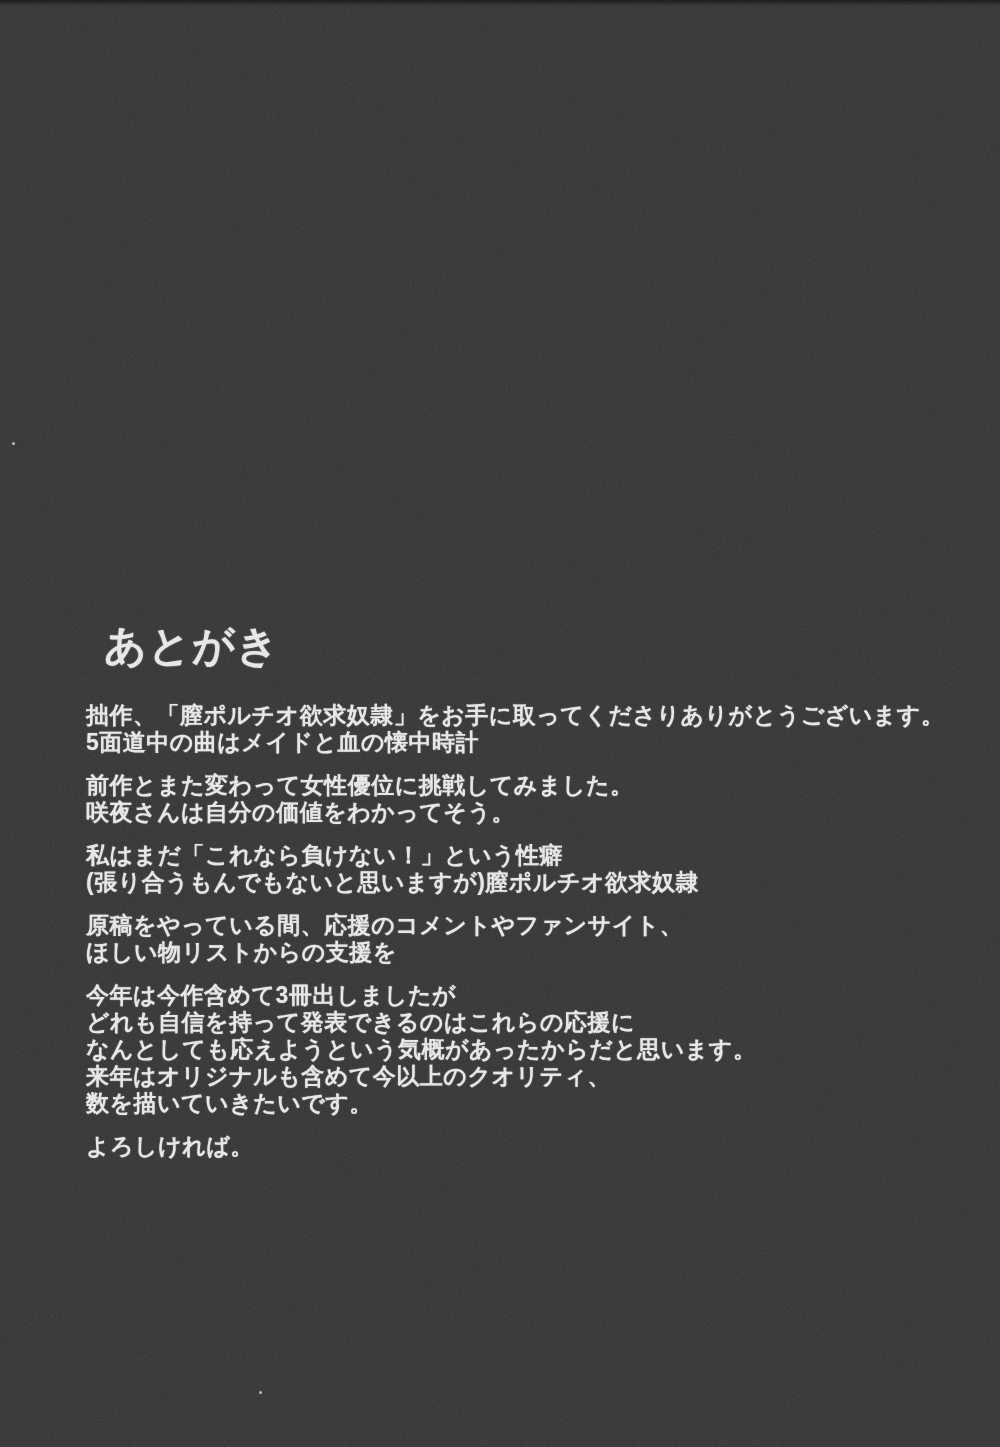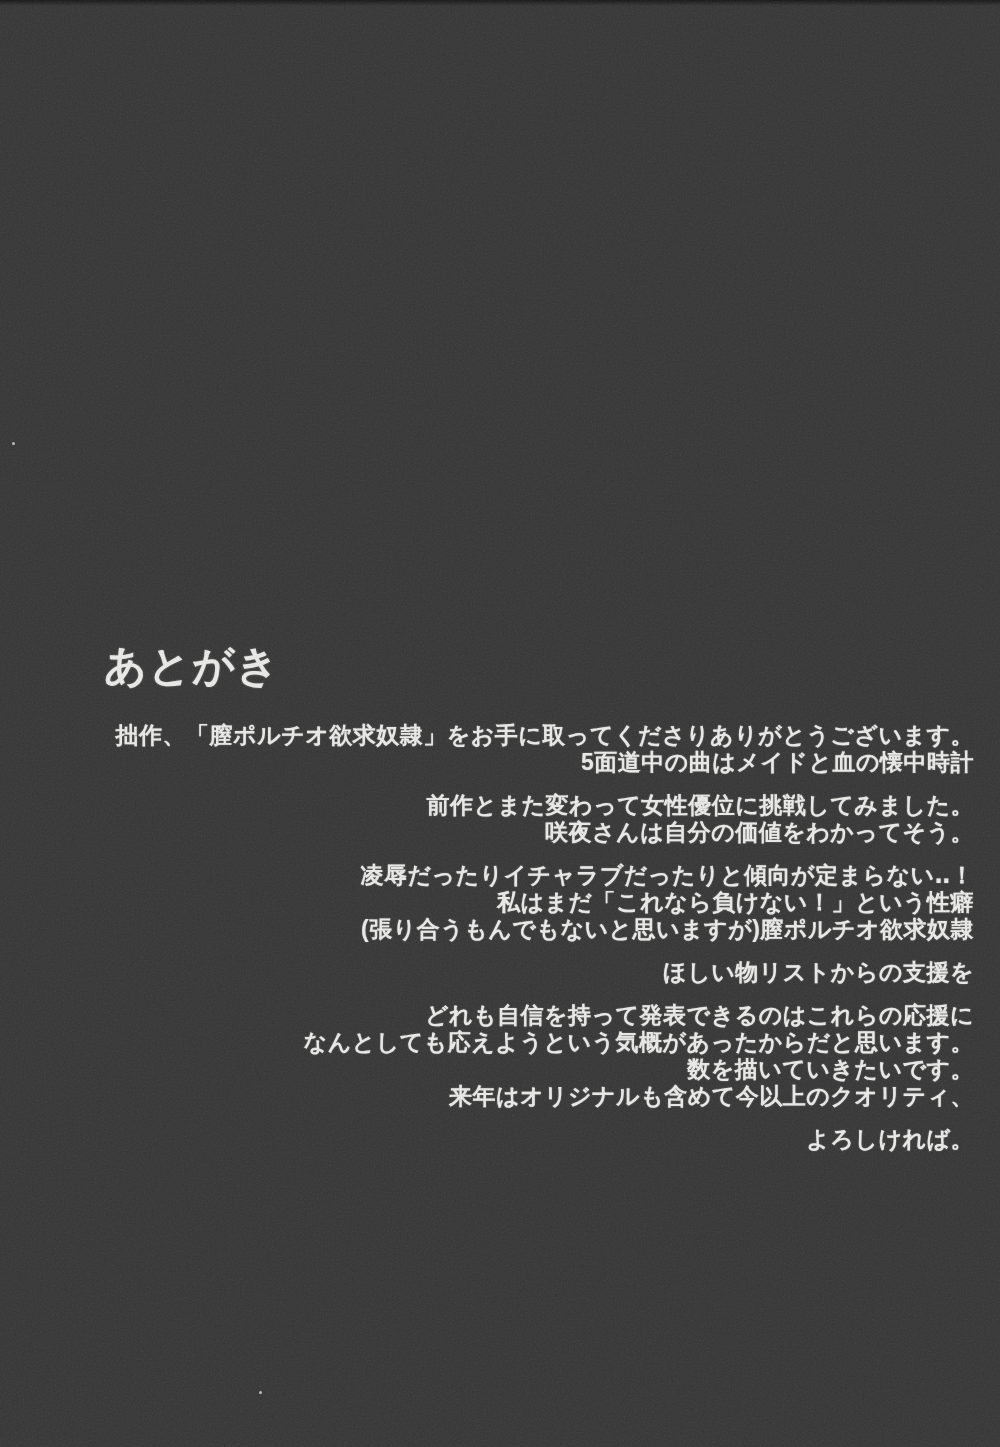--- a/index.html
+++ b/index.html
@@ -32,46 +32,44 @@
     inset:0;
     width:100%;
     height:100%;
     opacity:0.10;
     pointer-events:none;
   }
   .content{
     position:absolute;
     inset:0;
     color:var(--fg);
-    margin-top:20px;
   }
   h1.heading{
     position:absolute;
     left:104px;
     top:622px;
     margin:0;
     font-size:42px;
     line-height:1.15;
     font-weight:bold;
     letter-spacing:1px;
     color:var(--fg);
     text-shadow:0 0 2px rgba(235,235,235,0.45);
   }
   .body-text{
     position:absolute;
-    left:94px;
+    left:86px;
     top:702px;
     width:880px;
     font-size:23px;
     line-height:27px;
     font-weight:bold;
     letter-spacing:0.5px;
     color:var(--fg);
     text-shadow:0 0 1.5px rgba(235,235,235,0.5);
-    text-align:right;
   }
   .body-text p{
     margin:0 0 16px 0;
   }
   .line{
     display:block;
     white-space:nowrap;
   }
   .speck{
     position:absolute;
@@ -108,34 +106,35 @@
         <span class="line">拙作、「膣ポルチオ欲求奴隷」をお手に取ってくださりありがとうございます。</span>
         <span class="line">5面道中の曲はメイドと血の懐中時計</span>
       </p>
 
       <p>
         <span class="line">前作とまた変わって女性優位に挑戦してみました。</span>
         <span class="line">咲夜さんは自分の価値をわかってそう。</span>
       </p>
 
       <p>
-        <span class="line">凌辱だったりイチャラブだったりと傾向が定まらない‥！</span>
         <span class="line">私はまだ「これなら負けない！」という性癖</span>
         <span class="line">(張り合うもんでもないと思いますが)膣ポルチオ欲求奴隷</span>
       </p>
 
       <p>
+        <span class="line">原稿をやっている間、応援のコメントやファンサイト、</span>
         <span class="line">ほしい物リストからの支援を</span>
       </p>
 
       <p>
+        <span class="line">今年は今作含めて3冊出しましたが</span>
         <span class="line">どれも自信を持って発表できるのはこれらの応援に</span>
         <span class="line">なんとしても応えようという気概があったからだと思います。</span>
+        <span class="line">来年はオリジナルも含めて今以上のクオリティ、</span>
         <span class="line">数を描いていきたいです。</span>
-        <span class="line">来年はオリジナルも含めて今以上のクオリティ、</span>
       </p>
 
       <p>
         <span class="line">よろしければ。</span>
       </p>
 
 
     </div>
   </div>
 

